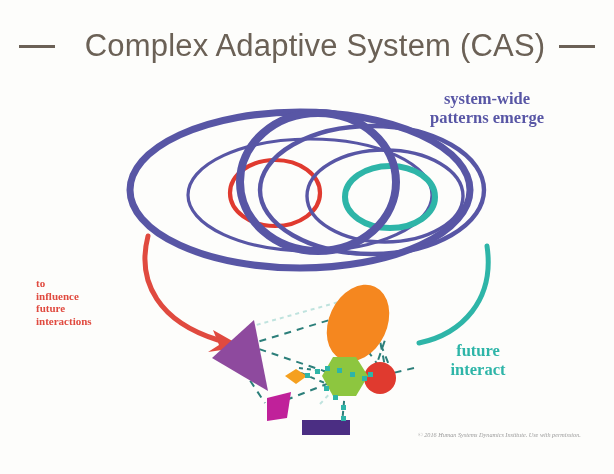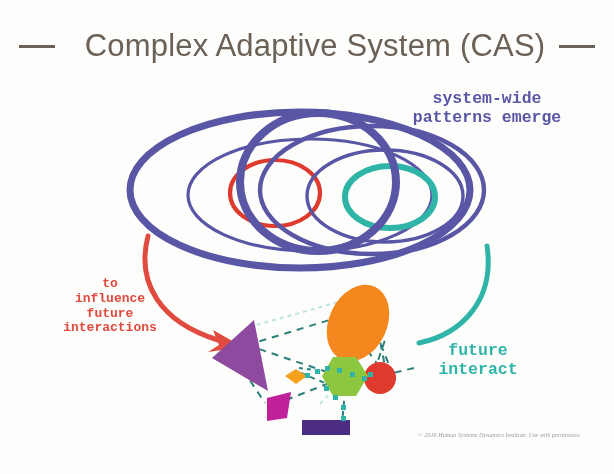--- a/index.html
+++ b/index.html
@@ -49,39 +49,38 @@
   #art {
     position: absolute;
     left: 0;
     top: 0;
     width: 614px;
     height: 474px;
   }
   
   .label {
     position: absolute;
-    font-family: Liberation Mono, monospace;
+    font-family: Liberation Serif, serif;
     font-weight: bold;
     line-height: 1.14;
     white-space: pre-line;
   }
   #label-system-wide {
     left: 392px;
     top: 90px;
     width: 190px;
     text-align: center;
     font-size: 16.5px;
     color: #5856a5;
   }
   #label-influence {
     left: 36px;
     top: 277px;
     width: 148px;
-    text-align: center;
-    font-size: 13px;
+    font-size: 11px;
     color: #e04a3f;
   }
   #label-agents {
     left: 414px;
     top: 342px;
     width: 128px;
     text-align: center;
     font-size: 16.5px;
     color: #2eb5a8;
   }

